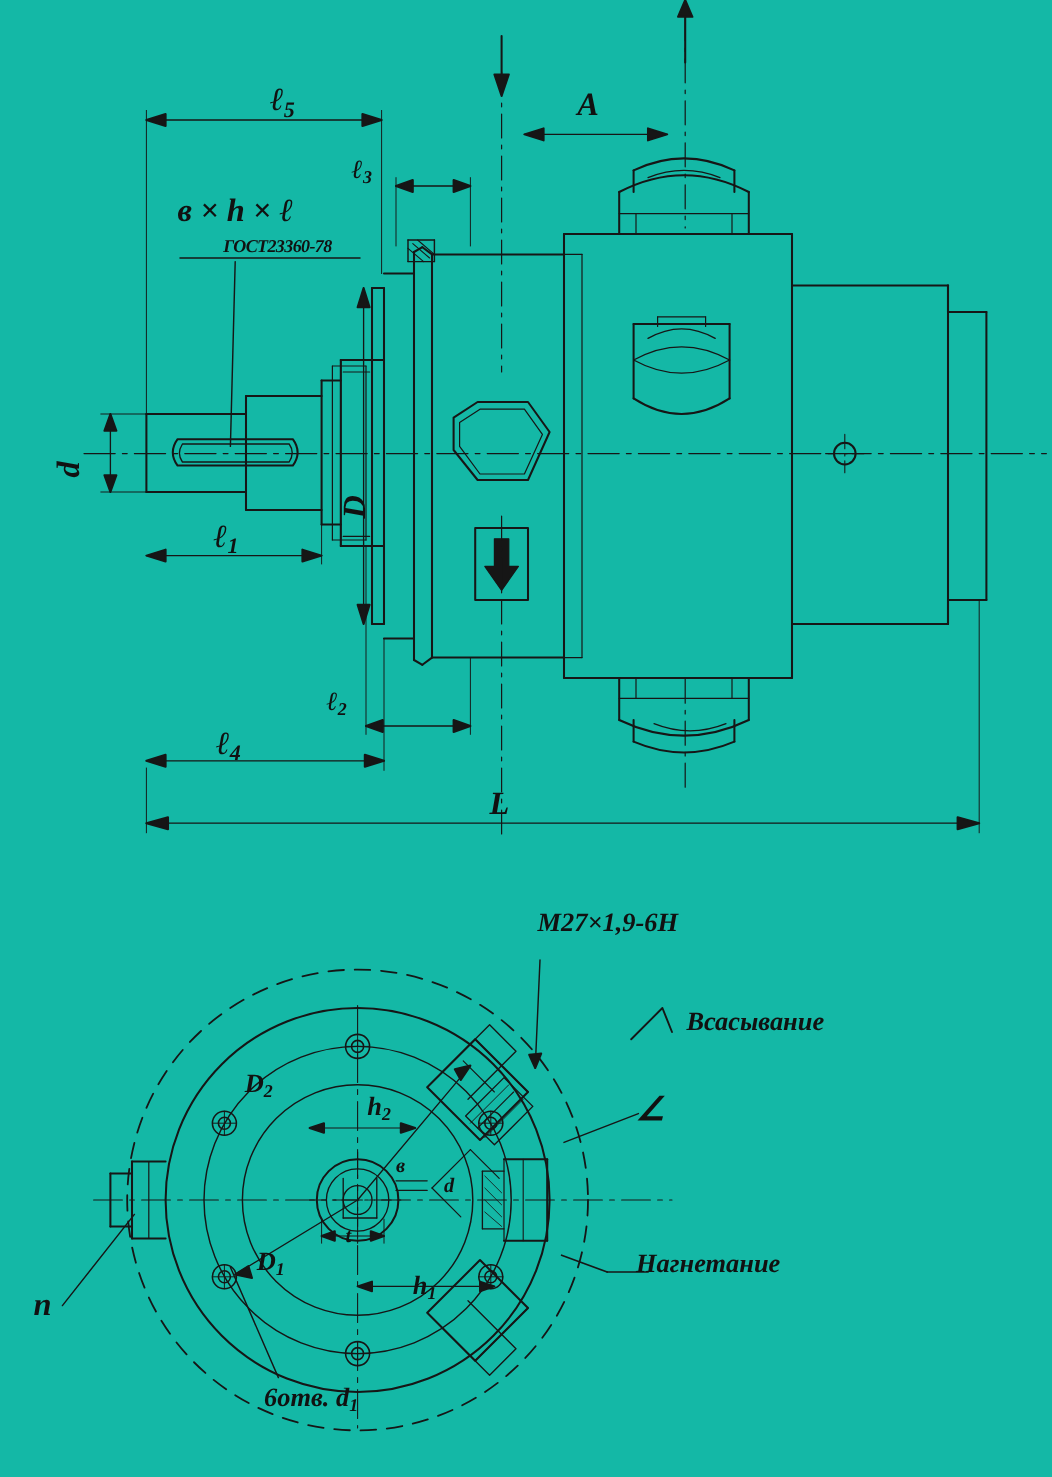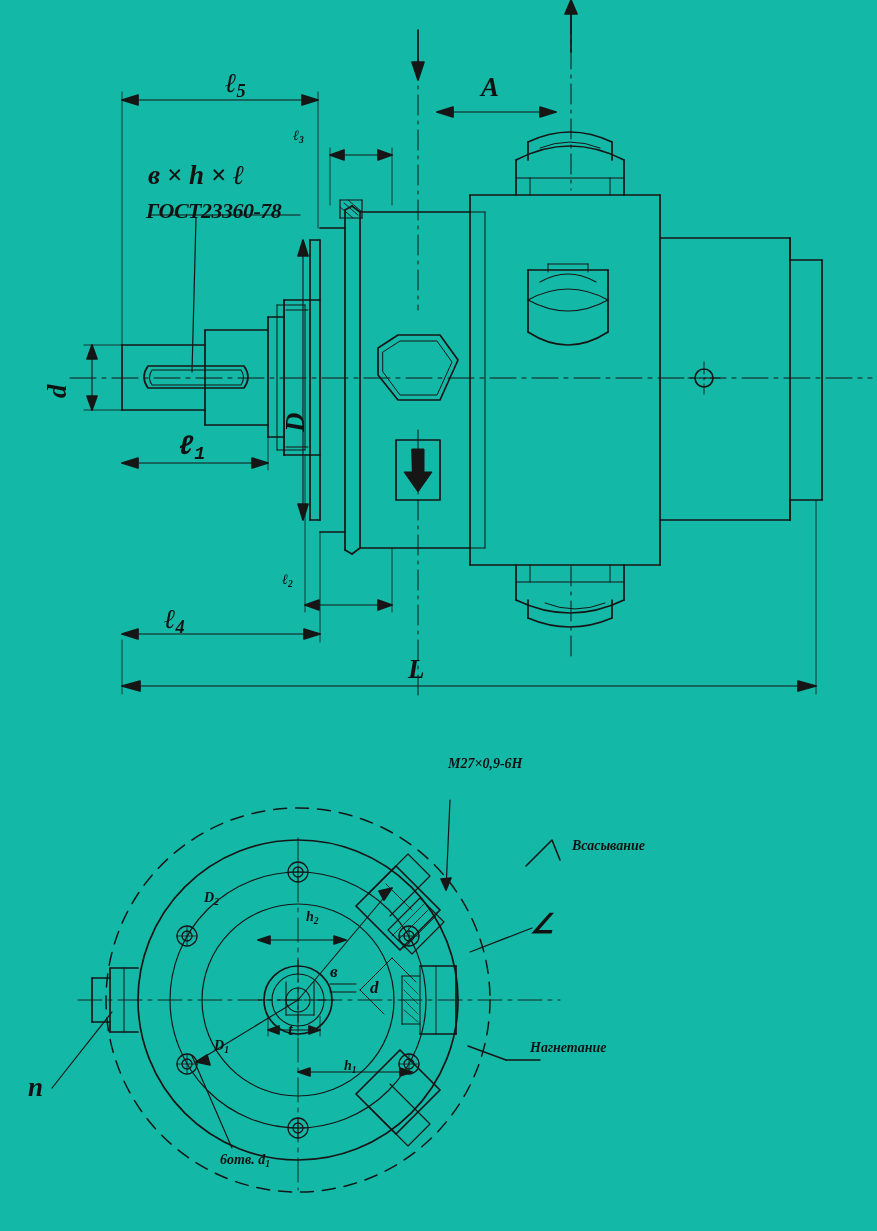--- a/index.html
+++ b/index.html
@@ -25,33 +25,34 @@
   .lbl {
     position: absolute;
     font-family: "Liberation Serif", serif;
     font-style: italic;
     font-weight: bold;
     color: #111;
     white-space: nowrap;
     transform-origin: left top;
   }
   .lbl.big { font-size: 27px; }
-  .lbl.mid { font-size: 14px; }
+  .lbl.mid { font-size: 22px; }
   .lbl.sm  { font-size: 17px; }
   .sub {
     font-size: 0.68em;
     vertical-align: -0.28em;
     font-style: italic;
   }
   .rot90 { transform: rotate(-90deg); }
   .gost {
     font-style: italic;
     font-weight: bold;
-    font-size: 22px;
+    font-size: 15px;
     letter-spacing: -0.5px;
+    margin-left: 40px;
   }
 </style>
 </head>
 <body>
 
 <div id="sheet">
 
 <svg width="877" height="1231" viewBox="0 0 877 1231">
   <g fill="none" stroke="#161616" stroke-width="1.7" stroke-linecap="round" stroke-linejoin="round">
 
@@ -366,29 +367,29 @@
 <div class="lbl mid" style="left:293px; top:128px;"><span>ℓ</span><span class="sub">3</span></div>
 
 <div class="lbl big" style="left:148px; top:160px;"><span>в × h × ℓ</span></div>
 
 <div class="lbl gost" style="left:146px; top:198px;"><span>ГОСТ23360-78</span></div>
 
 <div class="lbl big rot90" style="left:42px; top:398px;"><span>d</span></div>
 
 <div class="lbl big rot90" style="left:280px; top:432px;"><span>D</span></div>
 
-<div class="lbl big" style="left:178px; top:432px;font-family:Liberation Mono, monospace;"><span>ℓ</span><span class="sub">1</span></div>
-
-<div class="lbl mid" style="left:282px; top:572px;"><span>ℓ</span><span class="sub">2</span></div>
-
-<div class="lbl big" style="left:164px; top:604px;"><span>ℓ</span><span class="sub">4</span></div>
+<div class="lbl big" style="left:178px; top:432px;"><span>ℓ</span><span class="sub">1</span></div>
+
+<div class="lbl mid" style="left:272px; top:572px;"><span>ℓ</span><span class="sub">2</span></div>
+
+<div class="lbl big" style="left:180px; top:604px;"><span>ℓ</span><span class="sub">4</span></div>
 
 <div class="lbl big" style="left:408px; top:654px;"><span>L</span></div>
 
-<div class="lbl mid" style="left:448px; top:756px;"><span>M27×0,9-6H</span></div>
+<div class="lbl mid" style="left:448px; top:756px;"><span>M27×1,9-6H</span></div>
 
 <div class="lbl mid" style="left:572px; top:838px;"><span>Всасывание</span></div>
 
 <div class="lbl mid" style="left:530px; top:1040px;"><span>Нагнетание</span></div>
 
 <div class="lbl big" style="left:530px; top:908px;"><span>∠</span></div>
 
 <div class="lbl big" style="left:28px; top:1072px;"><span>n</span></div>
 
 <div class="lbl mid" style="left:306px; top:894px;margin-top:15px;"><span>h</span><span class="sub">2</span></div>

